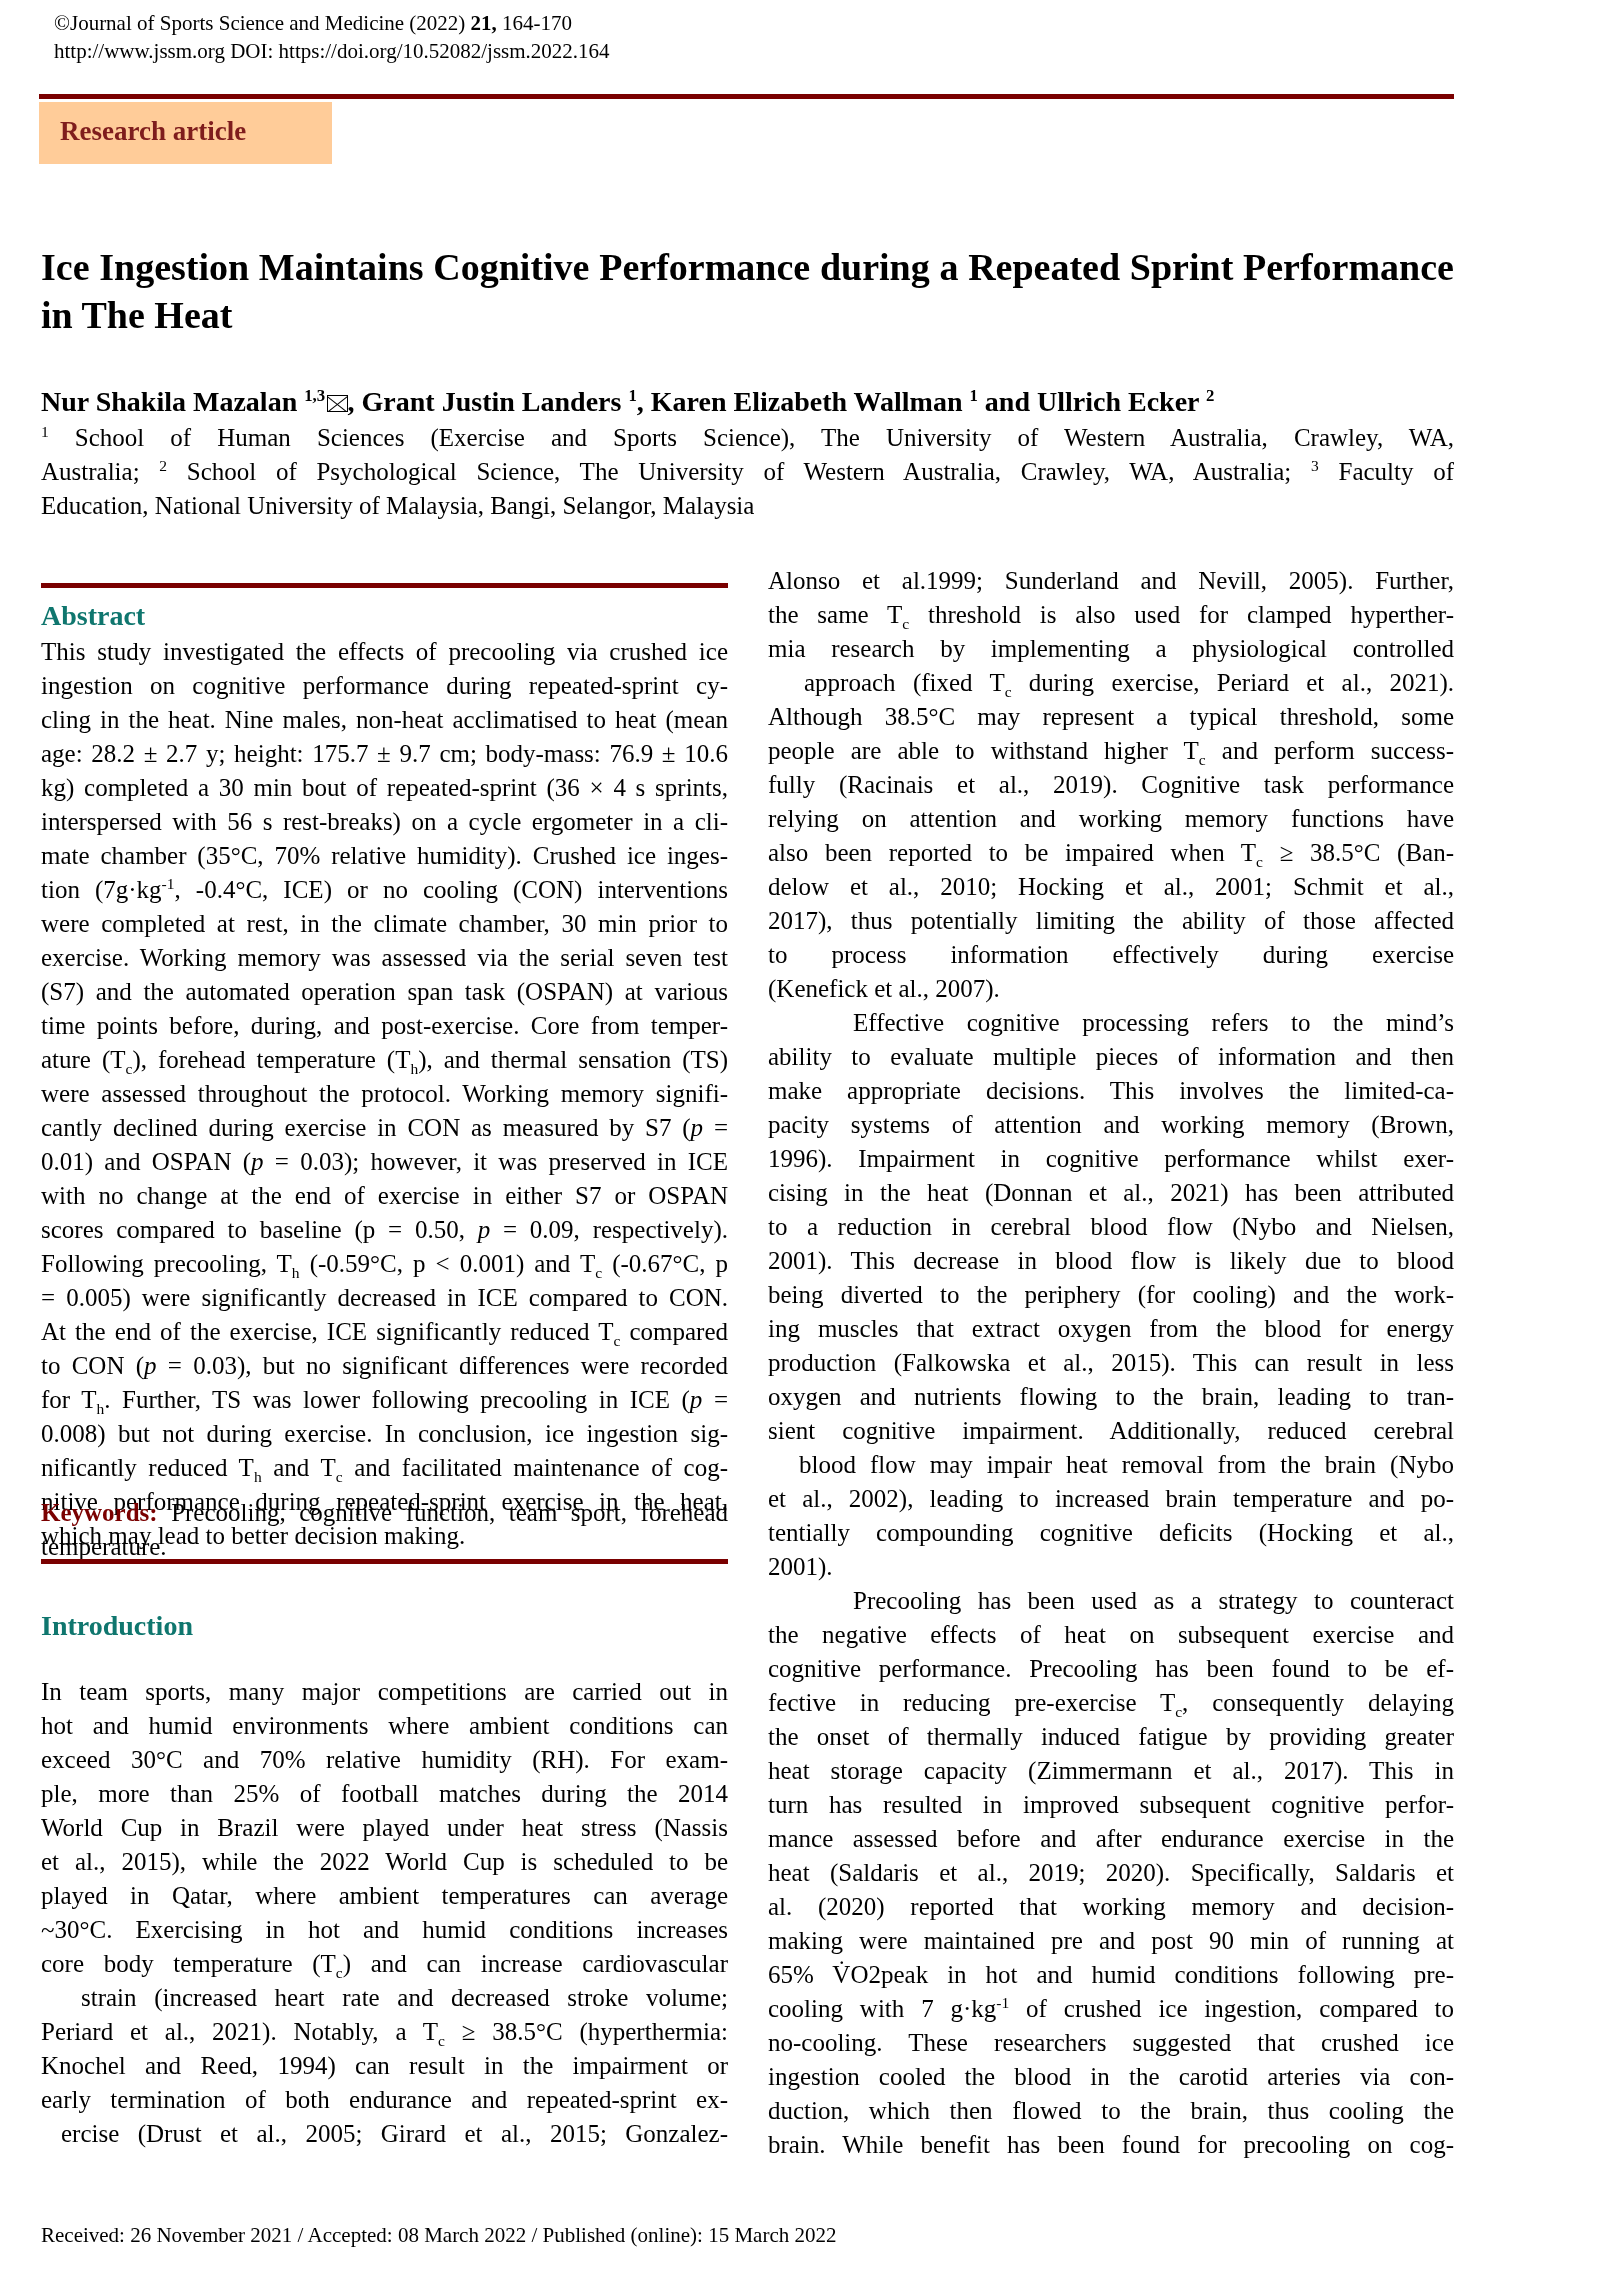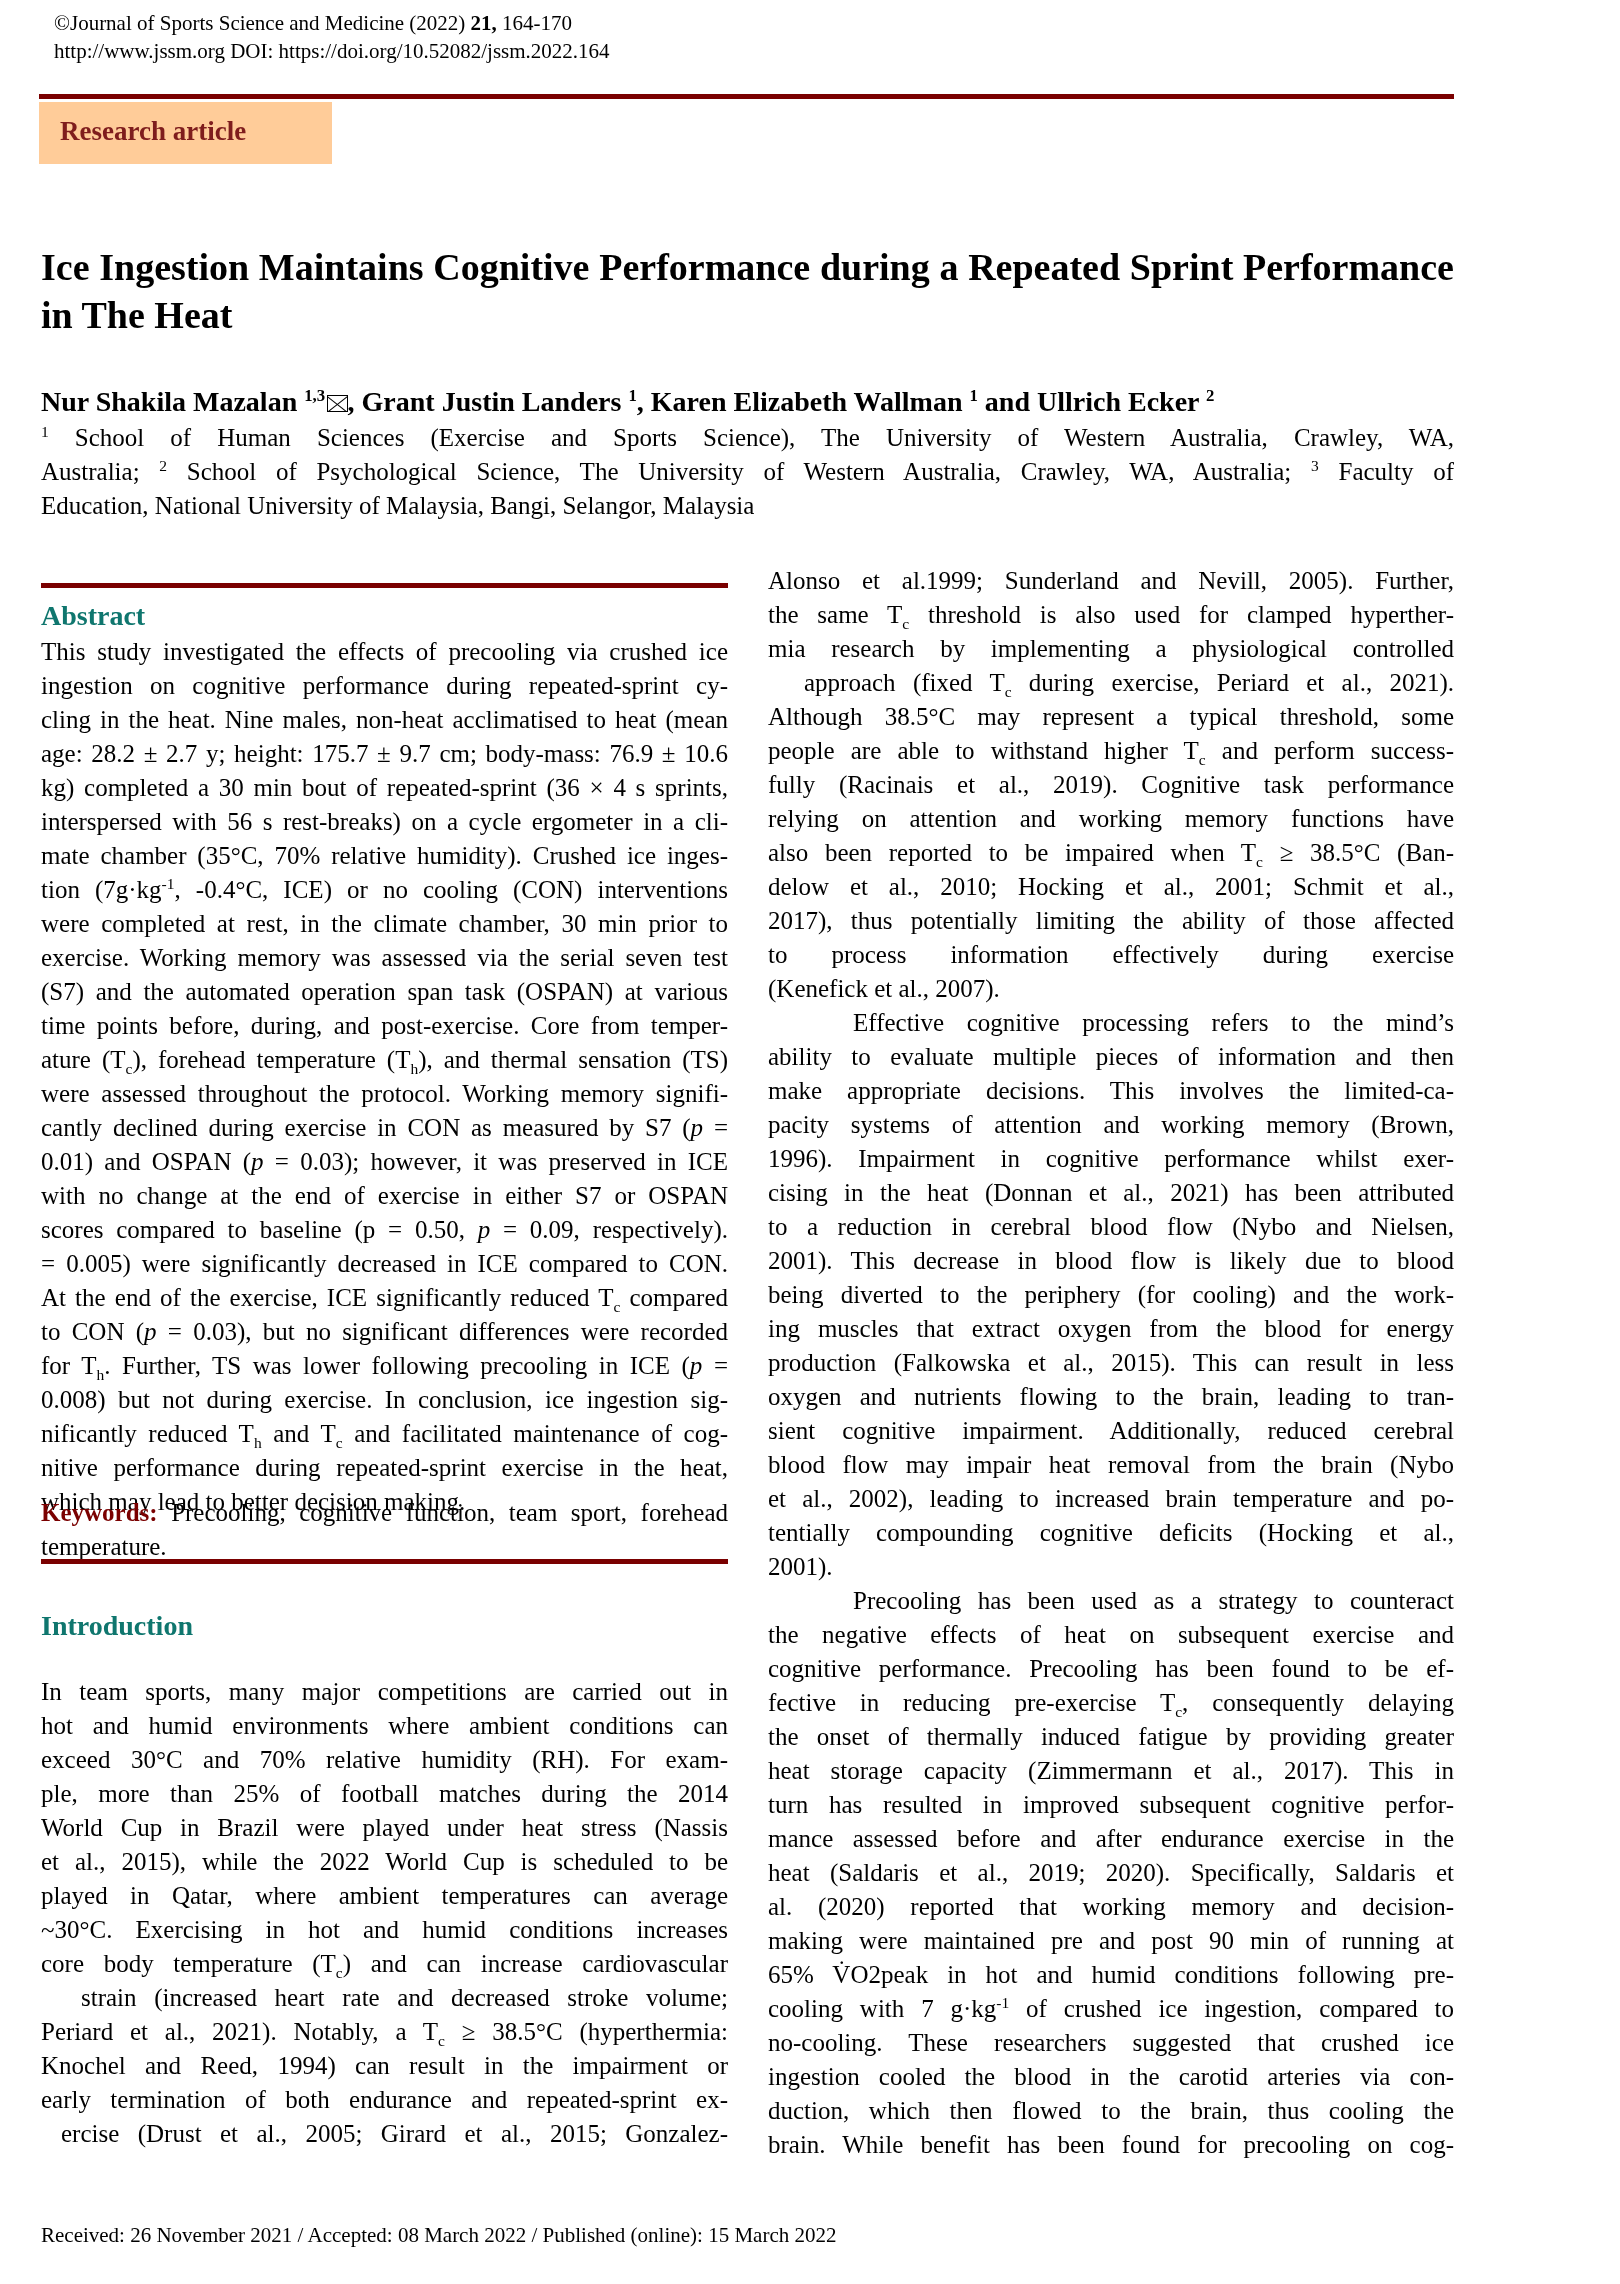--- a/index.html
+++ b/index.html
@@ -67,20 +67,21 @@
     <span class="ln" style="white-space: normal; text-align-last: justify;">were completed at rest, in the climate chamber, 30 min prior to</span>
     <span class="ln" style="white-space: normal; text-align-last: justify;">exercise.  Working memory was assessed via the serial seven test</span>
     <span class="ln" style="white-space: normal; text-align-last: justify;">(S7) and the automated operation span task (OSPAN) at various</span>
     <span class="ln" style="white-space: normal; text-align-last: justify;">time points before, during, and post-exercise. Core from temper-</span>
     <span class="ln" style="white-space: normal; text-align-last: justify;">ature (T<sub style="font-size: 0.62em; line-height: 0;">c</sub>), forehead temperature (T<sub style="font-size: 0.62em; line-height: 0;">h</sub>), and thermal sensation (TS)</span>
     <span class="ln" style="white-space: normal; text-align-last: justify;">were assessed throughout the protocol. Working memory signifi-</span>
     <span class="ln" style="white-space: normal; text-align-last: justify;">cantly declined during exercise in CON as measured by S7 (<i>p</i> =</span>
     <span class="ln" style="white-space: normal; text-align-last: justify;">0.01) and OSPAN (<i>p</i> = 0.03); however, it was preserved in ICE</span>
     <span class="ln" style="white-space: normal; text-align-last: justify;">with no change at the end of exercise in either S7 or OSPAN</span>
     <span class="ln" style="white-space: normal; text-align-last: justify;">scores compared to baseline (p = 0.50, <i>p</i> = 0.09, respectively).</span>
+    <span class="ln" style="white-space: normal; text-align-last: justify;">Following precooling, T<sub style="font-size: 0.62em; line-height: 0;">h</sub> (-0.59°C, p &lt; 0.001) and T<sub style="font-size: 0.62em; line-height: 0;">c</sub> (-0.67°C, p</span>
     <span class="ln" style="white-space: normal; text-align-last: justify;">= 0.005) were significantly decreased in ICE compared to CON.</span>
     <span class="ln" style="white-space: normal; text-align-last: justify;">At the end of the exercise, ICE significantly reduced T<sub style="font-size: 0.62em; line-height: 0;">c</sub> compared</span>
     <span class="ln" style="white-space: normal; text-align-last: justify;">to CON (<i>p</i> = 0.03), but no significant differences were recorded</span>
     <span class="ln" style="white-space: normal; text-align-last: justify;">for T<sub style="font-size: 0.62em; line-height: 0;">h</sub>. Further, TS was lower following precooling in ICE (<i>p</i> =</span>
     <span class="ln" style="white-space: normal; text-align-last: justify;">0.008) but not during exercise. In conclusion, ice ingestion sig-</span>
     <span class="ln" style="white-space: normal; text-align-last: justify;">nificantly reduced T<sub style="font-size: 0.62em; line-height: 0;">h</sub> and T<sub style="font-size: 0.62em; line-height: 0;">c</sub> and facilitated maintenance of cog-</span>
     <span class="ln" style="white-space: normal; text-align-last: justify;">nitive performance during repeated-sprint exercise in the heat,</span>
     <span class="ln last">which may lead to better decision making.</span>
   </div>
 
@@ -129,21 +130,21 @@
     <span class="ln" style="white-space: normal; text-align-last: justify;">pacity systems of attention and working memory (Brown,</span>
     <span class="ln" style="white-space: normal; text-align-last: justify;">1996). Impairment in cognitive performance whilst exer-</span>
     <span class="ln" style="white-space: normal; text-align-last: justify;">cising in the heat (Donnan et al., 2021) has been attributed</span>
     <span class="ln" style="white-space: normal; text-align-last: justify;">to a reduction in cerebral blood flow (Nybo and Nielsen,</span>
     <span class="ln" style="white-space: normal; text-align-last: justify;">2001). This decrease in blood flow is likely due to blood</span>
     <span class="ln" style="white-space: normal; text-align-last: justify;">being diverted to the periphery (for cooling) and the work-</span>
     <span class="ln" style="white-space: normal; text-align-last: justify;">ing muscles that extract oxygen from the blood for energy</span>
     <span class="ln" style="white-space: normal; text-align-last: justify;">production (Falkowska et al., 2015).  This can result in less</span>
     <span class="ln" style="white-space: normal; text-align-last: justify;">oxygen and nutrients flowing to the brain, leading to tran-</span>
     <span class="ln" style="white-space: normal; text-align-last: justify;">sient cognitive impairment. Additionally, reduced cerebral</span>
-    <span class="ln" style="white-space: normal; text-align-last: justify;">blood flow may impair heat removal from the brain (Nybo</span>
+    <span class="ln" style="white-space: normal; text-align-last: justify; margin-left: 31px;">blood flow may impair heat removal from the brain (Nybo</span>
     <span class="ln" style="white-space: normal; text-align-last: justify;">et al., 2002), leading to increased brain temperature and po-</span>
     <span class="ln" style="white-space: normal; text-align-last: justify;">tentially compounding cognitive deficits (Hocking et al.,</span>
     <span class="ln last">2001).</span>
     <span class="ln indent" style="white-space: normal; text-align-last: justify;">Precooling has been used as a strategy to counteract</span>
     <span class="ln" style="white-space: normal; text-align-last: justify;">the negative effects of heat on subsequent exercise and</span>
     <span class="ln" style="white-space: normal; text-align-last: justify;">cognitive performance. Precooling has been found to be ef-</span>
     <span class="ln" style="white-space: normal; text-align-last: justify;">fective in reducing pre-exercise T<sub style="font-size: 0.62em; line-height: 0;">c</sub>, consequently delaying</span>
     <span class="ln" style="white-space: normal; text-align-last: justify;">the onset of thermally induced fatigue by providing greater</span>
     <span class="ln" style="white-space: normal; text-align-last: justify;">heat storage capacity (Zimmermann et al., 2017). This in</span>
     <span class="ln" style="white-space: normal; text-align-last: justify;">turn has resulted in improved subsequent cognitive perfor-</span>

